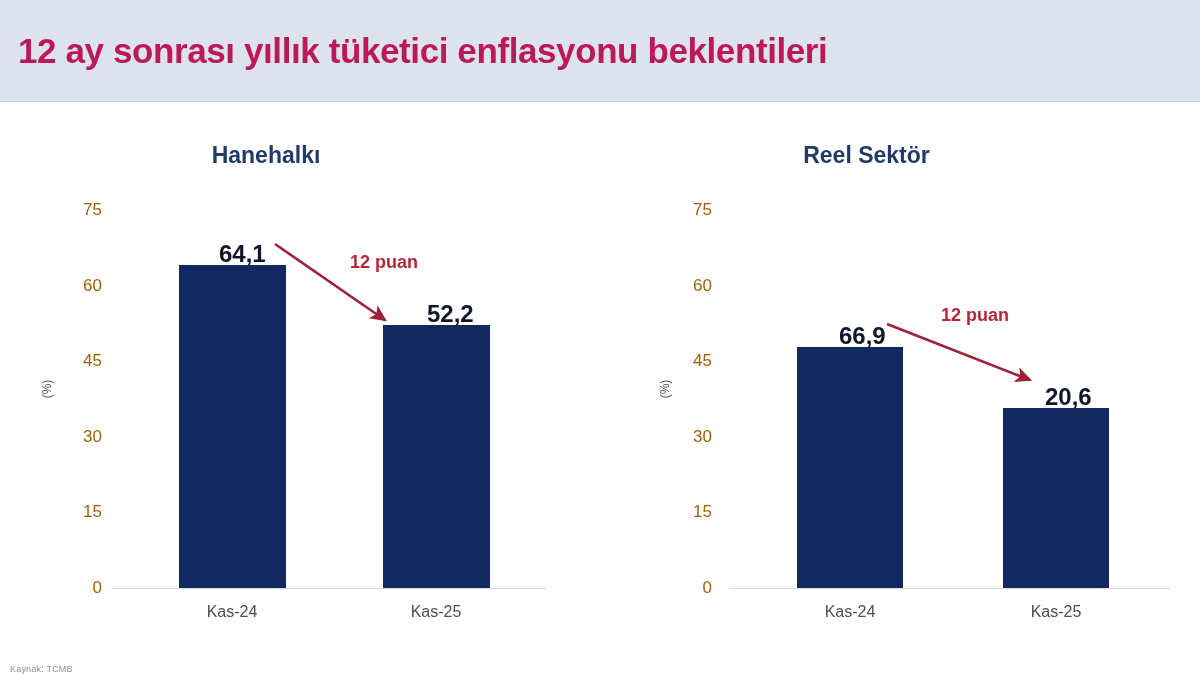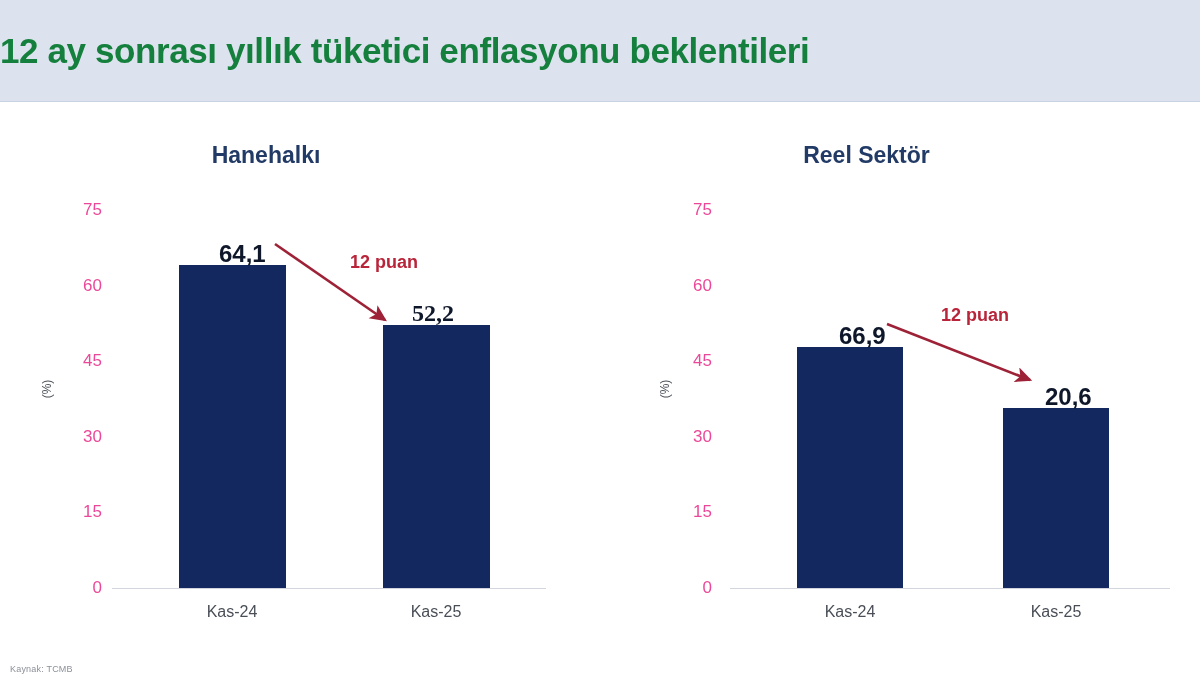--- a/index.html
+++ b/index.html
@@ -23,23 +23,23 @@
     width: 1200px;
     height: 102px;
     background: #dde3ee;
     border-bottom: 1px solid #c9d2e2;
     display: flex;
     align-items: center;
   }
   #page-title {
     font-size: 35px;
     font-weight: bold;
-    color: #15803d;
+    color: #be185d;
     letter-spacing: -0.4px;
-    padding-left: 0;
+    padding-left: 18px;
     white-space: nowrap;
   }
 
   
   .chart-panel {
     position: absolute;
     top: 102px;
     width: 600px;
     height: 540px;
   }
@@ -64,21 +64,21 @@
     width: 600px;
     height: 540px;
   }
 
   
   .ytick {
     position: absolute;
     width: 46px;
     text-align: right;
     font-size: 17px;
-    color: #ec4899;
+    color: #a16207;
     transform: translateY(-50%);
   }
   #panel-household .ytick { left: 56px; }
   #panel-realsector .ytick { left: 66px; }
 
   
   .ylabel {
     position: absolute;
     font-size: 12px;
     color: #4a4f57;
@@ -170,21 +170,21 @@
     <div class="ytick" style="top:486px">0</div>
 
     <div class="ylabel">(%)</div>
 
     <div class="axis-line" style="left:112px; top:486px; width:434px;"></div>
 
     <div class="bar" style="left:179px; width:107px; top:163px; height:323px;"></div>
     <div class="bar" style="left:383px; width:107px; top:223px; height:263px;"></div>
 
     <div class="bar-value" style="left:206px; top:138px;">64,1</div>
-    <div class="bar-value" style="left:399px; top:198px;font-family:Liberation Serif, serif;">52,2</div>
+    <div class="bar-value" style="left:414px; top:198px;">52,2</div>
 
     <div class="xtick" style="left:232px; top:501px;">Kas-24</div>
     <div class="xtick" style="left:436px; top:501px;">Kas-25</div>
 
     <svg class="annot-arrow" viewBox="0 0 600 540">
       <defs>
         <marker id="ah-left" markerWidth="7" markerHeight="7" refX="5.6" refY="3" orient="auto">
           <path d="M0,0 L6.5,3 L0,6 L1.6,3 Z" fill="#9e2237"></path>
         </marker>
       </defs>

